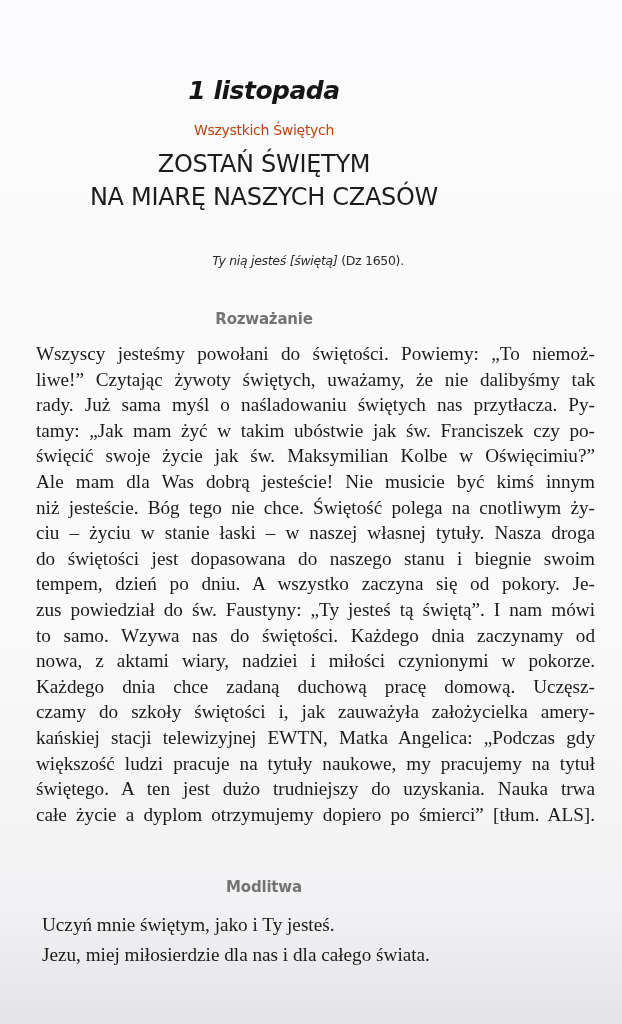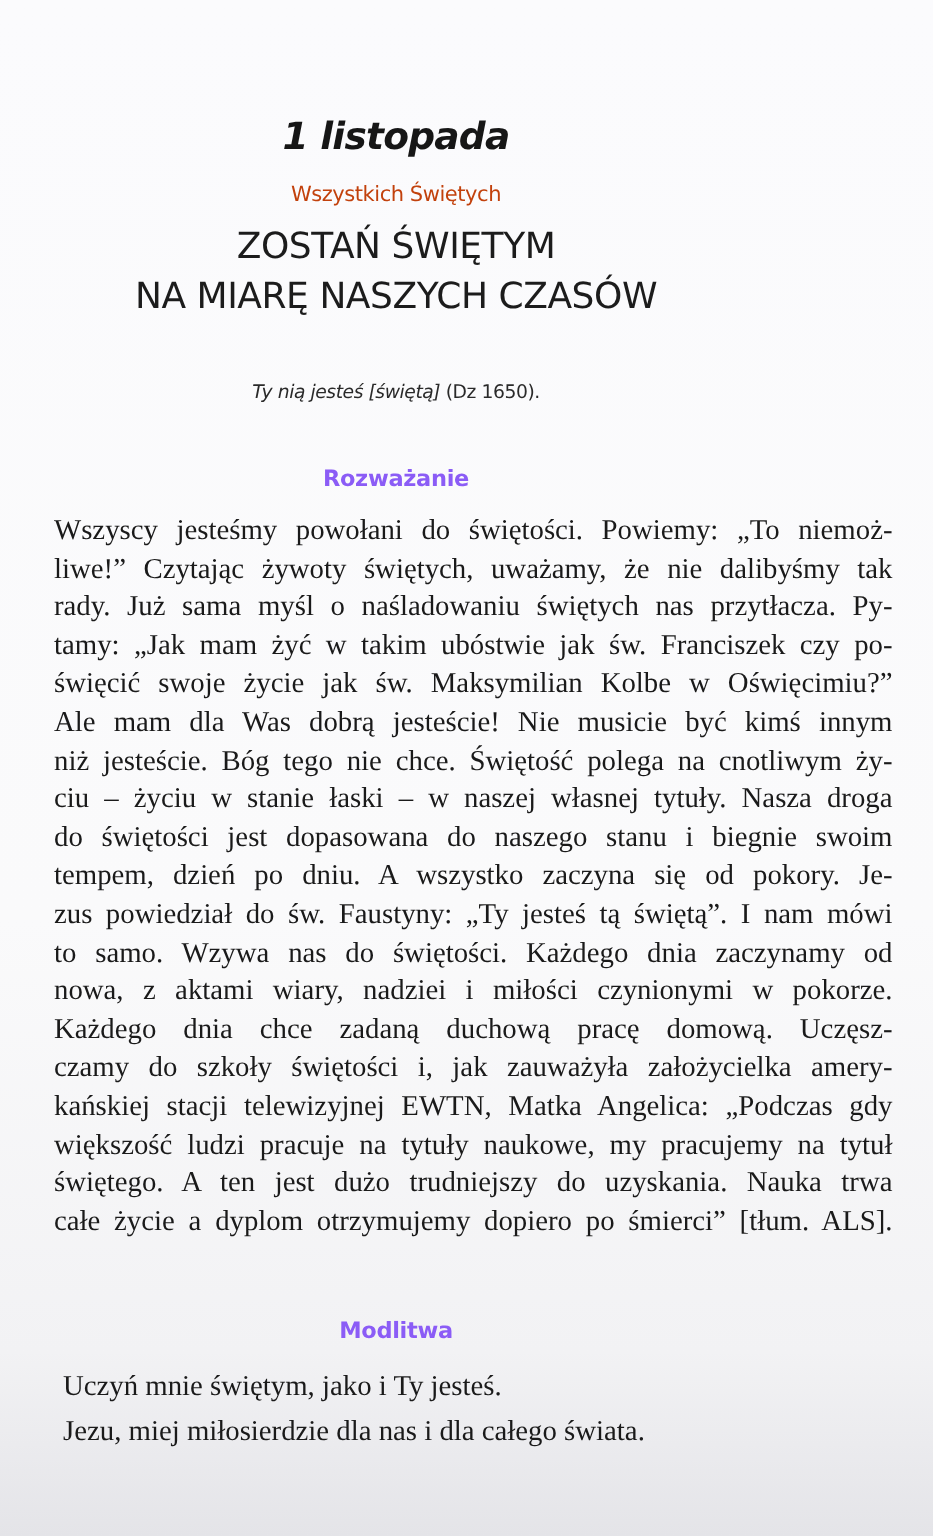--- a/index.html
+++ b/index.html
@@ -26,26 +26,26 @@
     .title {
       top: 148px;
       font-family: "DejaVu Sans", sans-serif;
       font-size: 24px; line-height: 33px; color: #1c1c1c;
       letter-spacing: -0.3px;
       font-weight: normal;
     }
     .quote {
       top: 253px;
       font-family: "DejaVu Sans", sans-serif;
-      font-size: 12.5px; color: #2a2a2a; letter-spacing: -0.3px;
+      font-size: 12.5px; color: #2a2a2a; letter-spacing: -0.3px; padding-left: 44px;
     }
     .quote .it { font-style: italic; }
     .section-head {
       font-family: "DejaVu Sans", sans-serif;
-      font-weight: bold; font-size: 15px; color: #8b5cf6;
+      font-weight: bold; font-size: 15px; color: #737373;
       letter-spacing: -0.2px;
     }
     .sh1 { top: 310px; }
     .sh2 { top: 878px; }
     .body-text {
       position: absolute; left: 36px; width: 559px;
       font-family: "Liberation Serif", serif;
       font-size: 19.2px; color: #1a1a1a;
     }
     .body-text .line {

